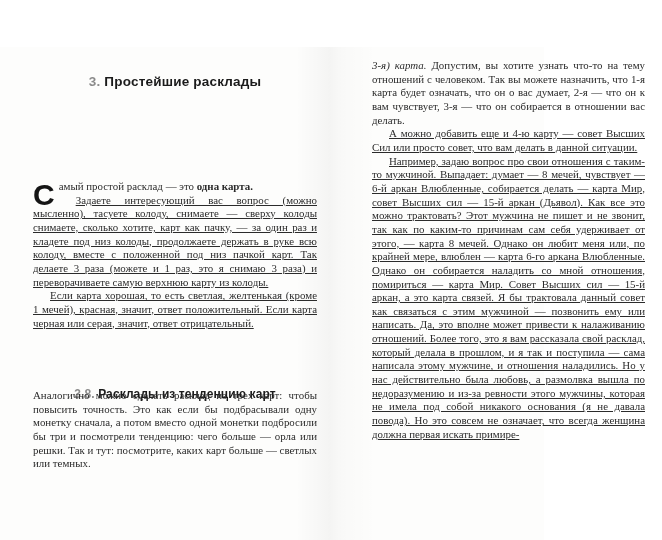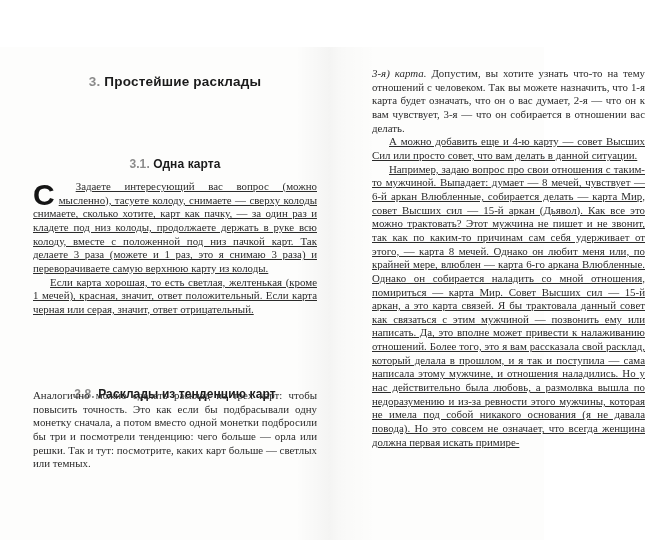--- a/index.html
+++ b/index.html
@@ -36,21 +36,21 @@
   }
   .s31{top:110px;}
   .s32{top:340px;}
   .section-num{color:#8b8b8b;}
 
   .body-text{
     font-size:10.9px;line-height:13.65px;text-align:justify;color:#2b2b2b;
   }
   .body-block-1{top:133px;}
   .body-block-2{top:342px;}
-  .body-block-r{top:20px;max-height:470px;overflow:hidden;}
+  .body-block-r{top:12px;max-height:470px;overflow:hidden;}
 
   .para{margin:0;padding:0;}
   .indent{text-indent:17px;text-decoration:underline;}
   .bold-run{font-weight:bold;}
   .italic-run{font-style:italic;}
 
   .drop-cap{
     float:left;
     font-family:"Liberation Sans", sans-serif;font-weight:bold;
     font-size:30px;line-height:25px;
@@ -73,28 +73,25 @@
 <div class="spread">
   <div class="gutter-shade"></div>
 
   <div class="page page-left">
 
     <div class="abs chapter-heading">
       <span class="section-num">3.</span>
       <span>Простейшие расклады</span>
     </div>
 
-    <div class="abs section-heading s31">
-      <span class="section-num">3.1.</span>
-      <span>Одна карта</span>
-    </div>
 
     <div class="abs body-text body-block-1">
       <div>
         <span class="drop-cap">С</span>
+        <p class="para"><span>амый простой расклад — это </span><span class="bold-run">одна карта.</span></p>
         <p class="para indent">Задаете интересующий вас вопрос (можно мысленно), тасуете колоду, снимаете — сверху колоды снимаете, сколько хотите, карт как пачку, — за один раз и кладете под низ колоды, продолжаете держать в руке всю колоду, вместе с положенной под низ пачкой карт. Так делаете 3 раза (можете и 1 раз, это я снимаю 3 раза) и переворачиваете самую верхнюю карту из колоды.</p>
       </div>
       <p class="para indent">Если карта хорошая, то есть светлая, желтенькая (кроме 1 мечей), красная, значит, ответ положительный. Если карта черная или серая, значит, ответ отрицательный.</p>
     </div>
 
     <div class="abs section-heading s32">
       <span class="section-num">3.8.</span>
       <span>Расклады из тенденцию карт</span>
     </div>
 

